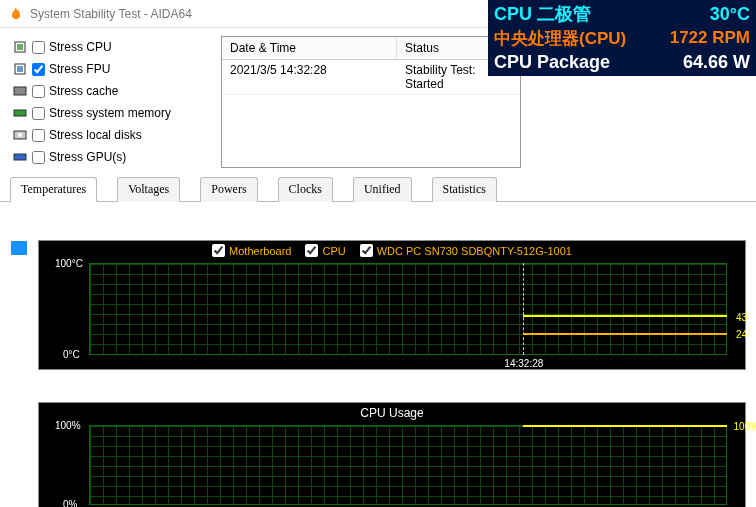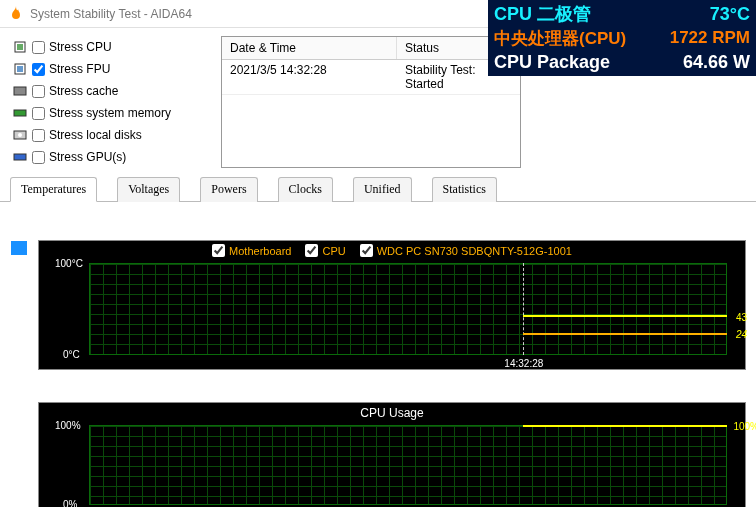--- a/index.html
+++ b/index.html
@@ -71,21 +71,21 @@
 <div class="titlebar">
   <svg class="fire-icon" viewBox="0 0 16 16">
       <path fill="#ff8c00" d="M8 0c0 4-4 5-4 9a4 4 0 0 0 8 0c0-3-2-4-2-6 0 2-2 2-2-3z"></path>
     </svg>
   <span>System Stability Test - AIDA64</span>
 </div>
 
 <div class="overlay-panel">
   <div class="overlay-row">
       <span class="ov-cyan">CPU 二极管</span>
-      <span class="ov-cyan">73°C</span>
+      <span class="ov-cyan">30°C</span>
     </div>
   <div class="overlay-row">
       <span class="ov-orange">中央处理器(CPU)</span>
       <span class="ov-orange">1722 RPM</span>
     </div>
   <div class="overlay-row">
       <span class="ov-white">CPU Package</span>
       <span class="ov-white">64.66 W</span>
     </div>
 </div>
@@ -193,21 +193,21 @@
     <div class="chart-area">
       <div class="grid"></div>
       <span class="axis-label yl-top">100°C</span>
       <span class="axis-label yl-bot">0°C</span>
       <div class="time-marker" style="left:68%;">
         <span class="time-label">14:32:28</span>
       </div>
       <div class="cpu-line" style="left:68%; right:0; top:57%;"></div>
       <div class="mb-line" style="left:68%; right:0; top:76%;"></div>
       <span class="yr-val" style="top:53%;">43</span>
-      <span class="yr-val" style="top:72%;font-style:italic;">24</span>
+      <span class="yr-val" style="top:72%;">24</span>
     </div>
   </div>
 
   <div class="chart-box usage-chart" style="margin-left:28px;">
     <div class="chart-title">CPU Usage</div>
     <div class="chart-area">
       <div class="grid"></div>
       <span class="axis-label yl-top">100%</span>
       <span class="axis-label yl-bot">0%</span>
       <div class="usage-line" style="left:68%; top:0;"></div>

